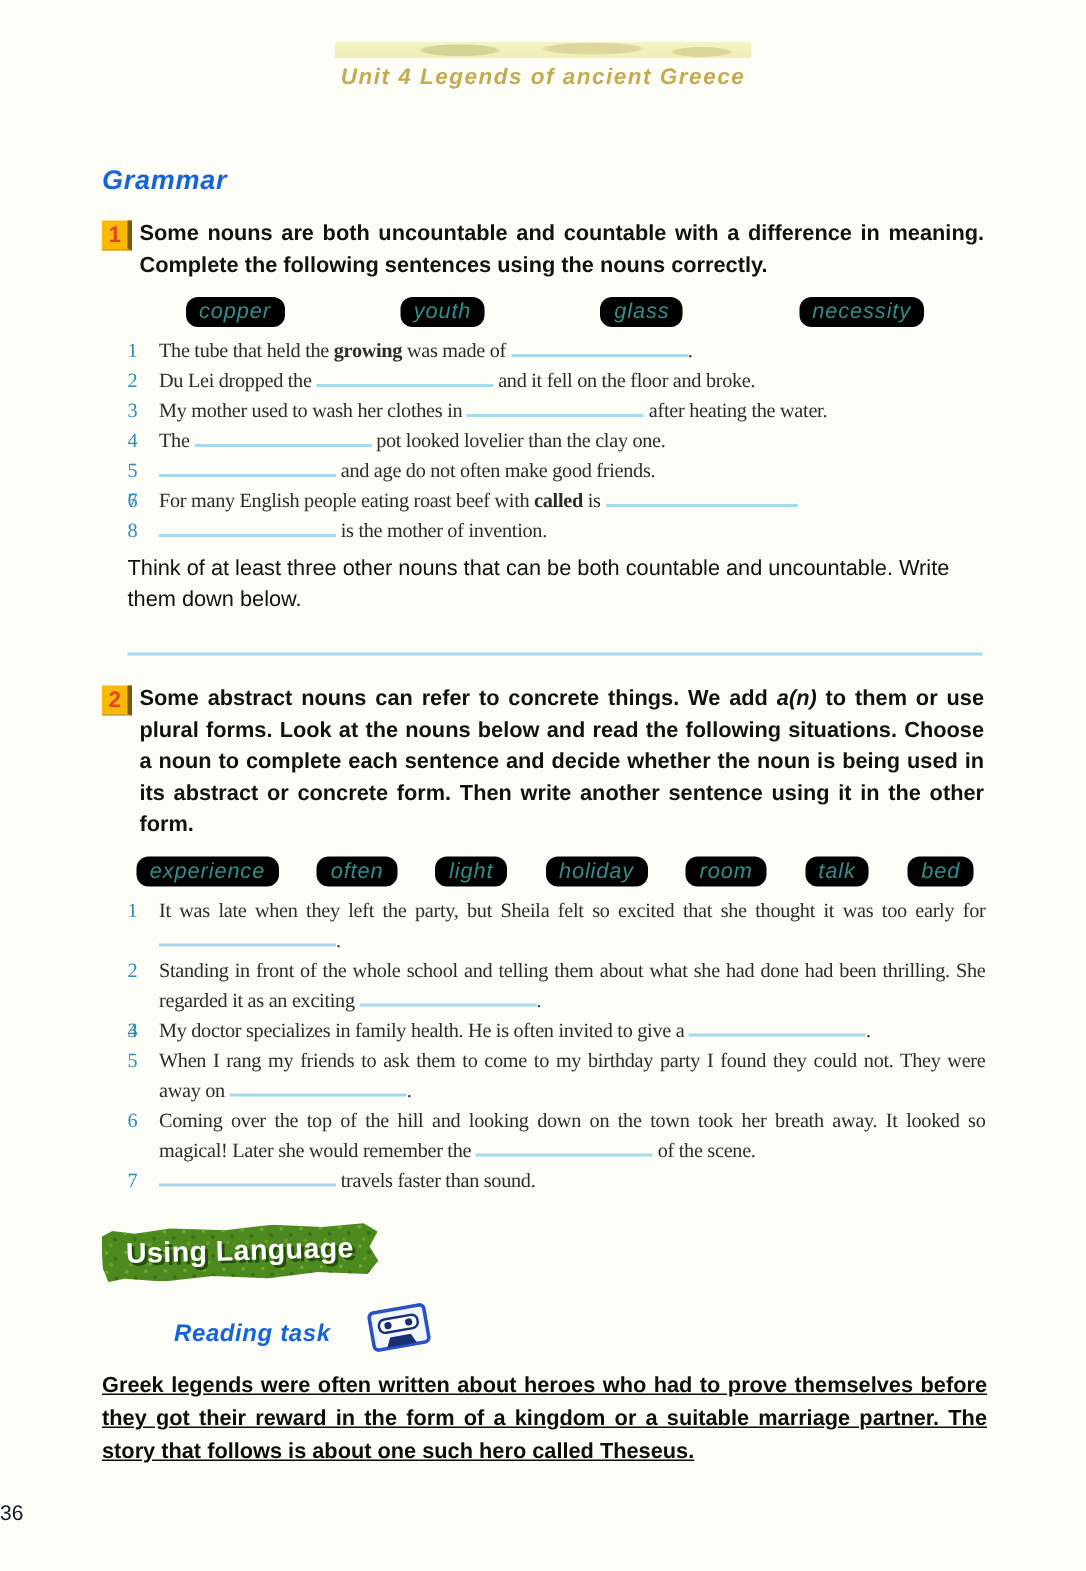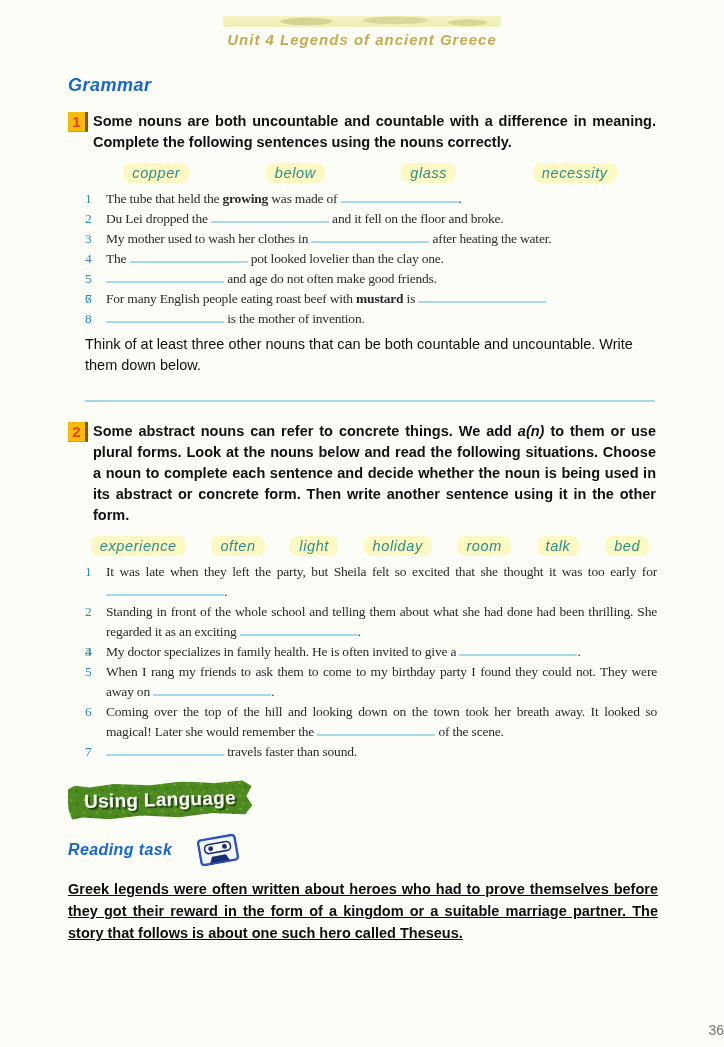--- a/index.html
+++ b/index.html
@@ -4,21 +4,21 @@
 <style>
   * { margin:0; padding:0; box-sizing:border-box; }
   html,body { width:724px; height:1047px; }
   body {
     background:#fdfdf8;
     font-family:"Liberation Sans", sans-serif;
     position:relative;
     overflow:hidden;
     color:#111;
   }
-  .page { position:relative; width:724px; height:1047px; padding:16px 68px 0 68px; }
+  .page { position:relative; width:724px; height:1047px; padding:28px 68px 0 68px; }
 
   
   .unit-header { text-align:center; }
   .header-band {
     width:278px; height:11px; margin:0 auto;
     background:
       radial-gradient(ellipse 40px 6px at 30% 50%, #d6d494 0 60%, transparent 70%),
       radial-gradient(ellipse 50px 6px at 62% 40%, #dcd89c 0 60%, transparent 70%),
       radial-gradient(ellipse 30px 5px at 88% 60%, #d9d697 0 60%, transparent 70%),
       linear-gradient(#f6f3c4,#f2eeb8);
@@ -28,21 +28,21 @@
     margin-top:4px;
     font-size:15px;
     font-style:italic;
     letter-spacing:1px;
     color:#c5ab50;
     font-weight:bold;
   }
 
   
   .grammar-heading {
-    margin-top:27px;
+    margin-top:50px;
     font-size:18px;
     font-style:italic;
     font-weight:bold;
     color:#1565d8;
     letter-spacing:.5px;
   }
 
   
   .exercise { margin-top:15px; }
   .ex-head { display:flex; align-items:flex-start; }
@@ -71,21 +71,21 @@
     width:570px;
     display:flex;
     justify-content:space-around;
     align-items:center;
   }
   .wbox-word {
     font-style:italic;
     font-size:14.5px;
     letter-spacing:.6px;
     color:#2e8f8a;
-    background:#fef9c3;
+    background:#000000;
     border-radius:8px;
     padding:2px 9px;
   }
   .sentences { margin-left:17px; width:572px; }
   .sentence {
     position:relative;
     padding-left:21px;
     font-family:"Liberation Serif", serif;
     font-size:13.5px;
     letter-spacing:-0.2px;
@@ -132,21 +132,21 @@
     clip-path:polygon(0% 14%, 4% 4%, 12% 10%, 25% 2%, 45% 8%, 62% 0%, 80% 7%, 95% 2%, 100% 18%, 97% 45%, 100% 72%, 96% 96%, 78% 90%, 60% 99%, 40% 92%, 22% 100%, 8% 93%, 2% 98%, 0% 70%);
     box-shadow:2px 3px 0 rgba(90,90,60,.25);
   }
   .ul-banner span {
     color:#fff;
     font-weight:bold;
     font-size:19px;
     letter-spacing:.3px;
     text-shadow:2px 2px 0 #274d0c;
   }
-  .reading-task-row { margin-top:18px; display:flex; align-items:center; }
+  .reading-task-row { margin-top:18px; display:flex; align-items:flex-end;margin-left:48px; }
   .reading-task {
     font-size:16px;
     font-style:italic;
     font-weight:bold;
     color:#1565d8;
     letter-spacing:.4px;
   }
   .cassette { margin-left:26px; transform:rotate(-10deg); }
 
   .intro {
@@ -155,24 +155,24 @@
     font-weight:bold;
     font-size:14.5px;
     line-height:22px;
     text-align:justify;
     color:#0d0d0d;
     text-decoration:underline;
   }
 
   .page-number {
     position:absolute;
-    left:0; right:0; bottom:9px;
-    text-align:right;
+    left:0; right:0; bottom:31px;
+    text-align:left;
     font-size:14px;
-    color:#737373;
+    color:#0f172a;
   }
 </style>
 </head>
 <body>
 
 <div class="page">
 
   <div class="unit-header">
     <div class="header-band"></div>
     <div class="header-title">Unit 4 Legends of ancient Greece</div>
@@ -180,32 +180,32 @@
 
   <div class="grammar-heading">Grammar</div>
 
   <section class="exercise">
     <div class="ex-head">
       <span class="badge">1</span>
       <p class="instruction">Some nouns are both uncountable and countable with a difference in meaning. Complete the following sentences using the nouns correctly.</p>
     </div>
     <div class="word-box">
         <span class="wbox-word">copper</span>
-        <span class="wbox-word">below</span>
+        <span class="wbox-word">youth</span>
         <span class="wbox-word">glass</span>
         <span class="wbox-word">necessity</span>
       </div>
     <div class="sentences">
         <div class="sentence"><span class="snum">1</span><span class="stext">The tube that held the <b>growing</b> was made of <span class="blank" style="width: 118px;"></span>.</span></div>
         <div class="sentence"><span class="snum">2</span><span class="stext">Du Lei dropped the <span class="blank" style="width: 118px;"></span> and it fell on the floor and broke.</span></div>
         <div class="sentence"><span class="snum">3</span><span class="stext">My mother used to wash her clothes in <span class="blank" style="width: 118px;"></span> after heating the water.</span></div>
         <div class="sentence"><span class="snum">4</span><span class="stext">The <span class="blank" style="width: 118px;"></span> pot looked lovelier than the clay one.</span></div>
         <div class="sentence"><span class="snum">5</span><span class="stext"><span class="blank" style="width: 118px;"></span> and age do not often make good friends.</span></div>
         <div class="sentence"><span class="snum">6</span></div>
-        <div class="sentence"><span class="snum">7</span><span class="stext">For many English people eating roast beef with <b>mustard</b> is <span class="blank" style="width: 128px;"></span></span></div>
+        <div class="sentence"><span class="snum">7</span><span class="stext">For many English people eating roast beef with <b>called</b> is <span class="blank" style="width: 128px;"></span></span></div>
         <div class="sentence"><span class="snum">8</span><span class="stext"><span class="blank" style="width: 118px;"></span> is the mother of invention.</span></div>
       </div>
     <p class="followup">Think of at least three other nouns that can be both countable and uncountable. Write them down below.</p>
     <div class="write-line"></div>
   </section>
 
   <section class="exercise" style="margin-top:19px;">
     <div class="ex-head">
       <span class="badge">2</span>
       <p class="instruction">Some abstract nouns can refer to concrete things. We add <i>a(n)</i> to them or use plural forms. Look at the nouns below and read the following situations. Choose a noun to complete each sentence and decide whether the noun is being used in its abstract or concrete form. Then write another sentence using it in the other form.</p>

